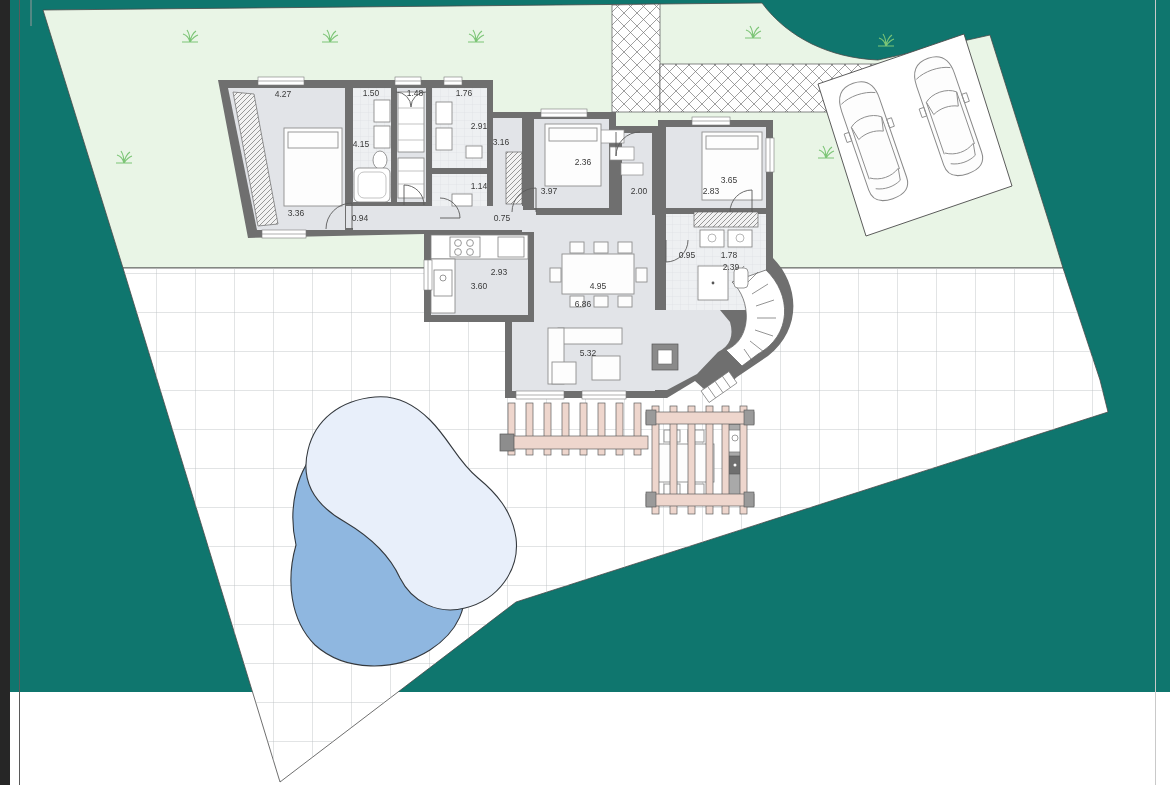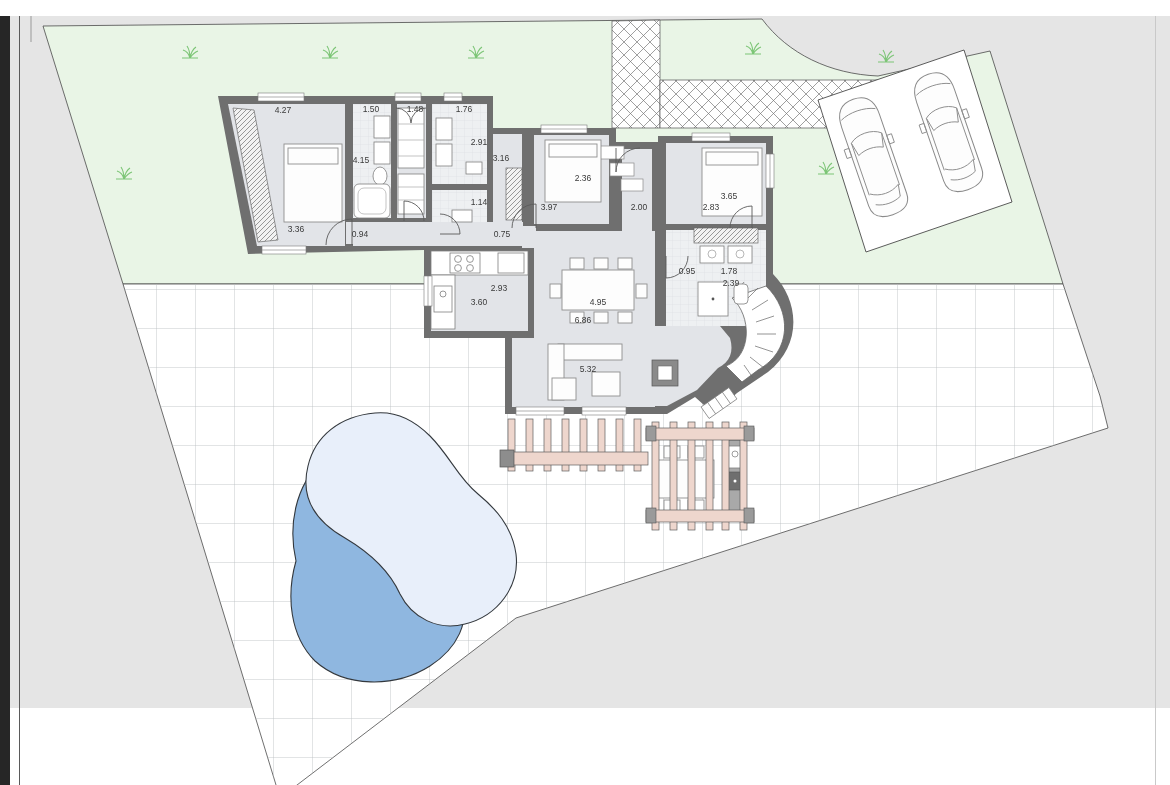--- a/index.html
+++ b/index.html
@@ -1,17 +1,17 @@
 <!DOCTYPE html>
 <html style="--left_bar: #262626; --wall: #6f6f6f; --floor: #e2e4e8; --lawn: #e9f5e6; --pool_light: #e8effa; --pool_dark: #8fb7e0; --pergola: #eed6cd; --grass: #7cc576; --tile_line: #b8bcbe; --boundary: #4a4a4a;"><head>
 <meta charset="utf-8">
 <style>
   html,body{margin:0;padding:0;background:#ffffff;width:1170px;height:785px;overflow:hidden;
     font-family:"Liberation Sans",sans-serif;}
-  .stage{position:relative;width:1170px;height:692px;background:#e5e5e5;margin-top:16px;}
+  .stage{position:relative;width:1170px;height:692px;background:#0f766e;}
   .left-bar{position:absolute;left:0;top:0;width:10px;height:785px;background:var(--left_bar,#262626);}
   svg{position:absolute;left:0;top:0;}
   text.dim{font:8.5px "Liberation Sans",sans-serif;fill:#3a3a3a;text-anchor:middle;}
   .lawn{fill:var(--lawn,#e9f5e6);stroke:#4a4a4a;stroke-width:0.8;}
   .patio{fill:#ffffff;stroke:#4a4a4a;stroke-width:0.8;}
   .wallfill{fill:var(--wall,#6f6f6f);}
   .floor{fill:var(--floor,#e2e4e8);}
   .poolL{fill:var(--pool_light,#e8effa);stroke:#33383d;stroke-width:1.1;}
   .poolD{fill:var(--pool_dark,#8fb7e0);stroke:#33383d;stroke-width:1.1;}
   .wood{fill:var(--pergola,#eed6cd);stroke:#5f5f5f;stroke-width:0.7;}

